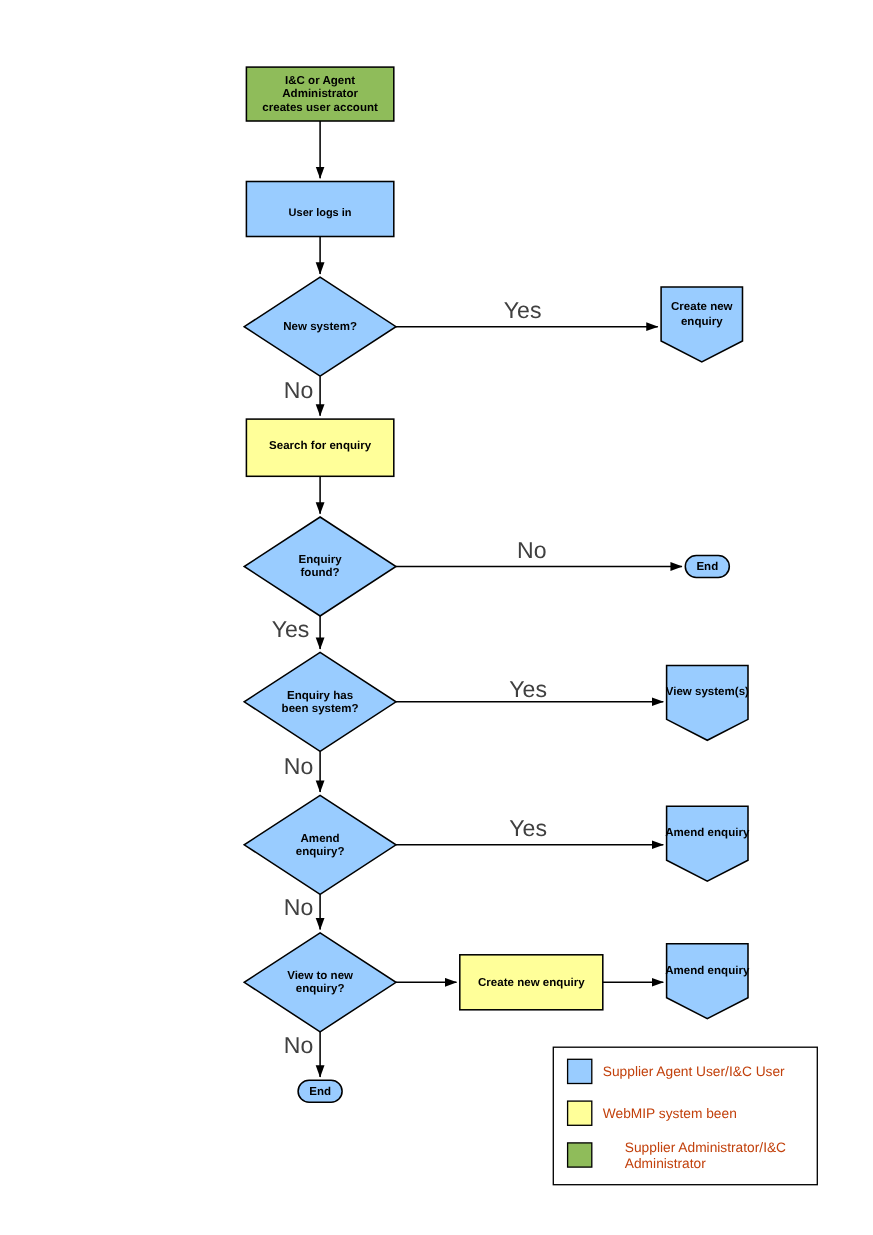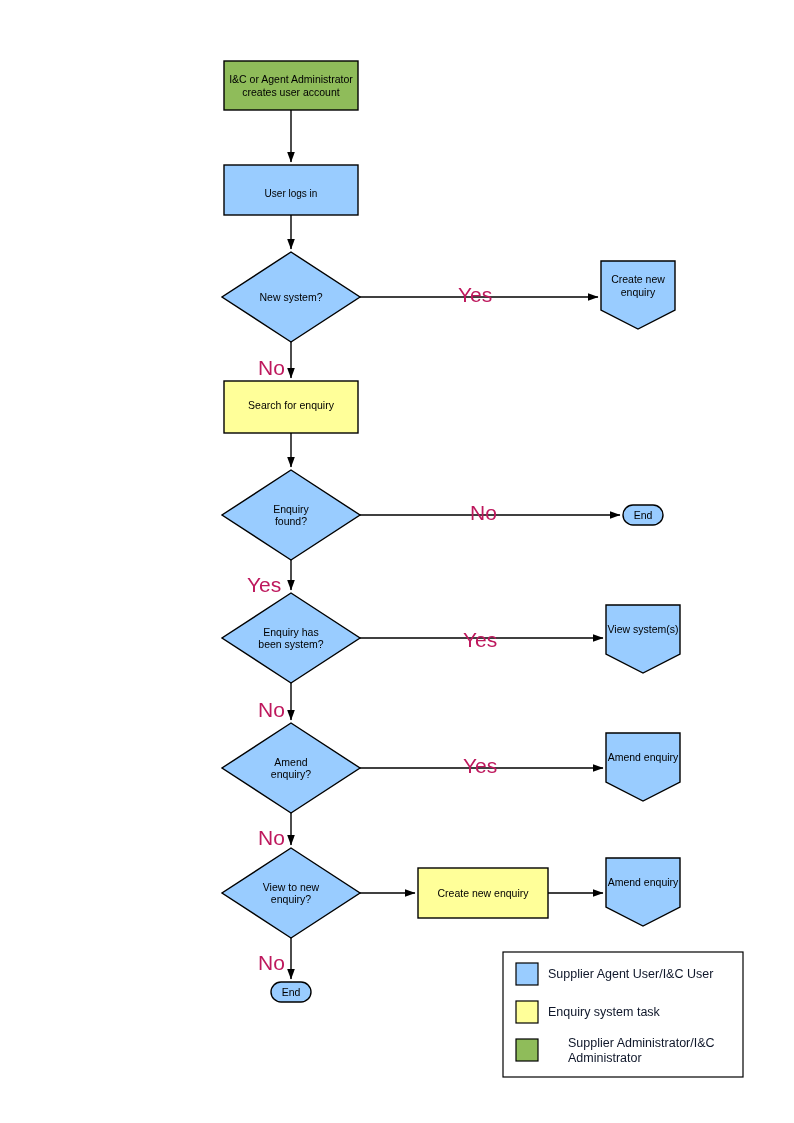--- a/index.html
+++ b/index.html
@@ -24,31 +24,31 @@
   .node-label {
     position: absolute;
     text-align: center;
     color: #000000;
     pointer-events: none;
     line-height: 1.18;
     white-space: pre-line;
     display: flex;
     align-items: center;
     justify-content: center;
+    font-weight: bold;
   }
   .edge-label {
     position: absolute;
-    color: #be185d;
+    color: #404040;
     font-size: 21px;
     line-height: 1;
-    margin-top: 12px;
   }
   .legend-label {
     position: absolute;
-    color: #0f172a;
+    color: #c2410c;
     font-size: 12.5px;
     line-height: 1.2;
     white-space: pre-line;
   }
 </style>
 </head>
 <body>
 
 <svg id="canvas" viewBox="0 0 794 1123" xmlns="http://www.w3.org/2000/svg">
   <defs>
@@ -150,15 +150,15 @@
 <div class="edge-label" style="left:258px; top:345px;">No</div>
 <div class="edge-label" style="left:470px; top:490px;">No</div>
 <div class="edge-label" style="left:247px; top:562px;">Yes</div>
 <div class="edge-label" style="left:463px; top:617px;">Yes</div>
 <div class="edge-label" style="left:258px; top:687px;">No</div>
 <div class="edge-label" style="left:463px; top:743px;">Yes</div>
 <div class="edge-label" style="left:258px; top:815px;">No</div>
 <div class="edge-label" style="left:258px; top:940px;">No</div>
 
 <div class="legend-label" style="left:548px; top:967px;">Supplier Agent User/I&amp;C User</div>
-<div class="legend-label" style="left:548px; top:1005px;">Enquiry system task</div>
+<div class="legend-label" style="left:548px; top:1005px;">WebMIP system been</div>
 <div class="legend-label" style="left:538px; top:1036px;padding-left:30px;">Supplier Administrator/I&amp;C
 Administrator</div>
 
 </body></html>

